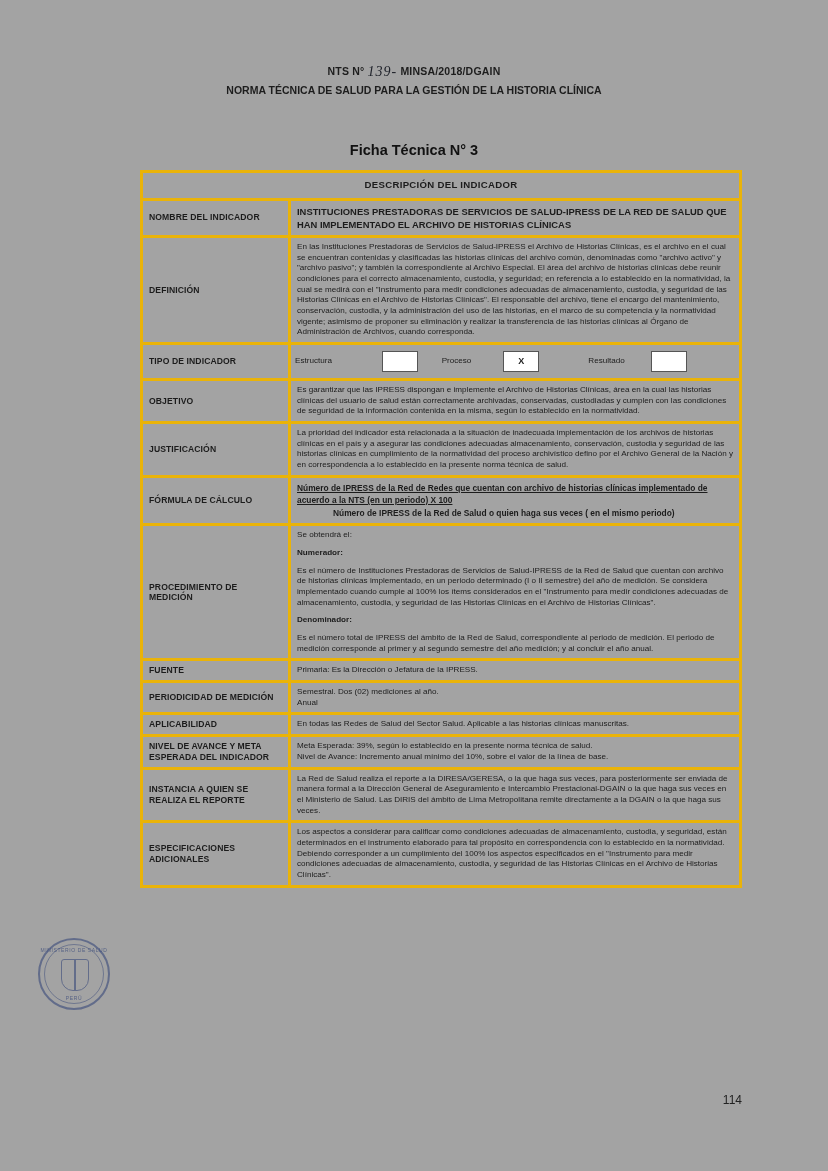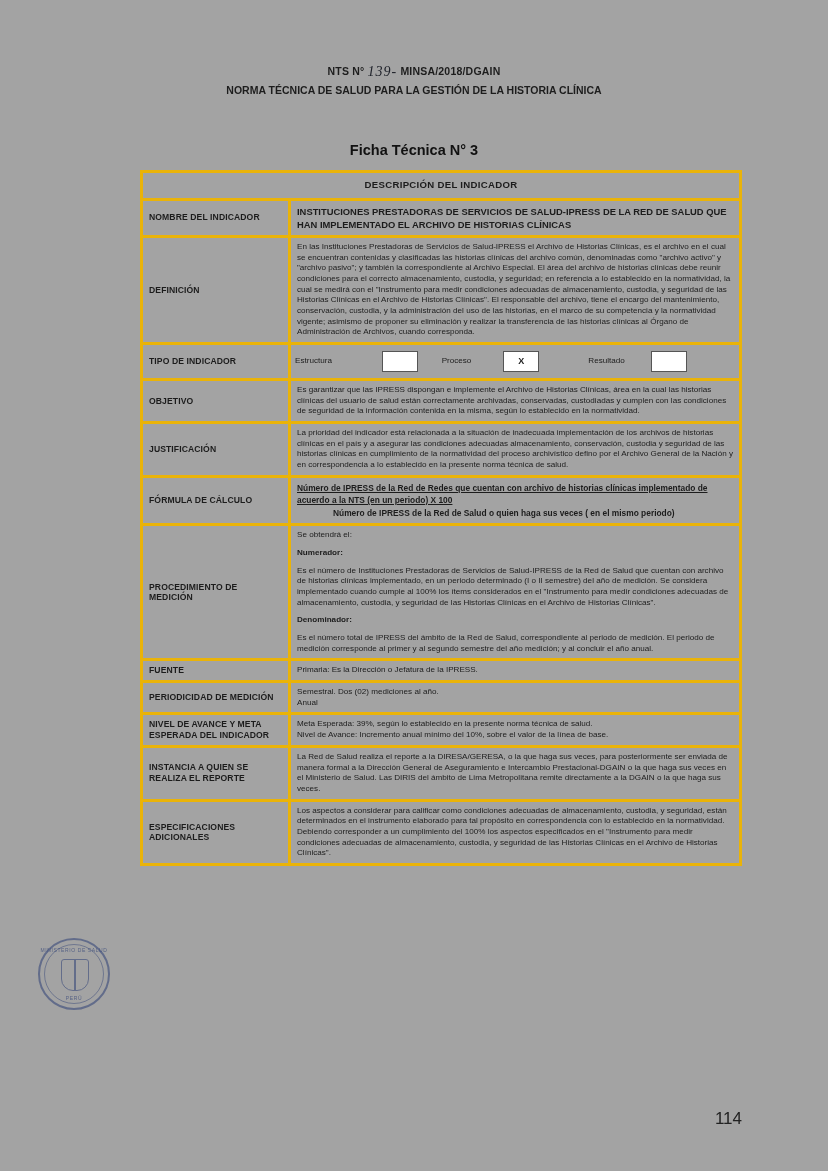--- a/index.html
+++ b/index.html
@@ -210,22 +210,22 @@
     border-radius: 3px 3px 12px 12px;
     opacity: .6;
     background:
       linear-gradient(90deg, transparent 48%, #3a4a7a 48%, #3a4a7a 52%, transparent 52%),
       linear-gradient(0deg, transparent 55%, #3a4a7a 55%, #3a4a7a 58%, transparent 58%);
   }
   
   .page-number {
     position: absolute;
     right: 86px;
-    bottom: 42px;
-    font-size: 17px;
+    bottom: 64px;
+    font-size: 12px;
     color: #222;
   }
 </style>
 </head>
 <body>
 
 <div class="page">
 
   <div class="doc-header">
     <div class="line1">
@@ -317,20 +317,24 @@
       </tr>
 
       <tr>
         <td class="lbl">PERIODICIDAD DE MEDICIÓN</td>
         <td class="val">
           <p class="tight">Semestral. Dos (02) mediciones al año.</p>
           <p class="tight">Anual</p>
         </td>
       </tr>
 
+      <tr>
+        <td class="lbl">APLICABILIDAD</td>
+        <td class="val">En todas las Redes de Salud del Sector Salud. Aplicable a las historias clínicas manuscritas.</td>
+      </tr>
 
       <tr>
         <td class="lbl">NIVEL DE AVANCE Y META ESPERADA DEL INDICADOR</td>
         <td class="val">
           <p class="tight">Meta Esperada: 39%, según lo establecido en la presente norma técnica de salud.</p>
           <p class="tight">Nivel de Avance: Incremento anual mínimo del 10%, sobre el valor de la línea de base.</p>
         </td>
       </tr>
 
 

